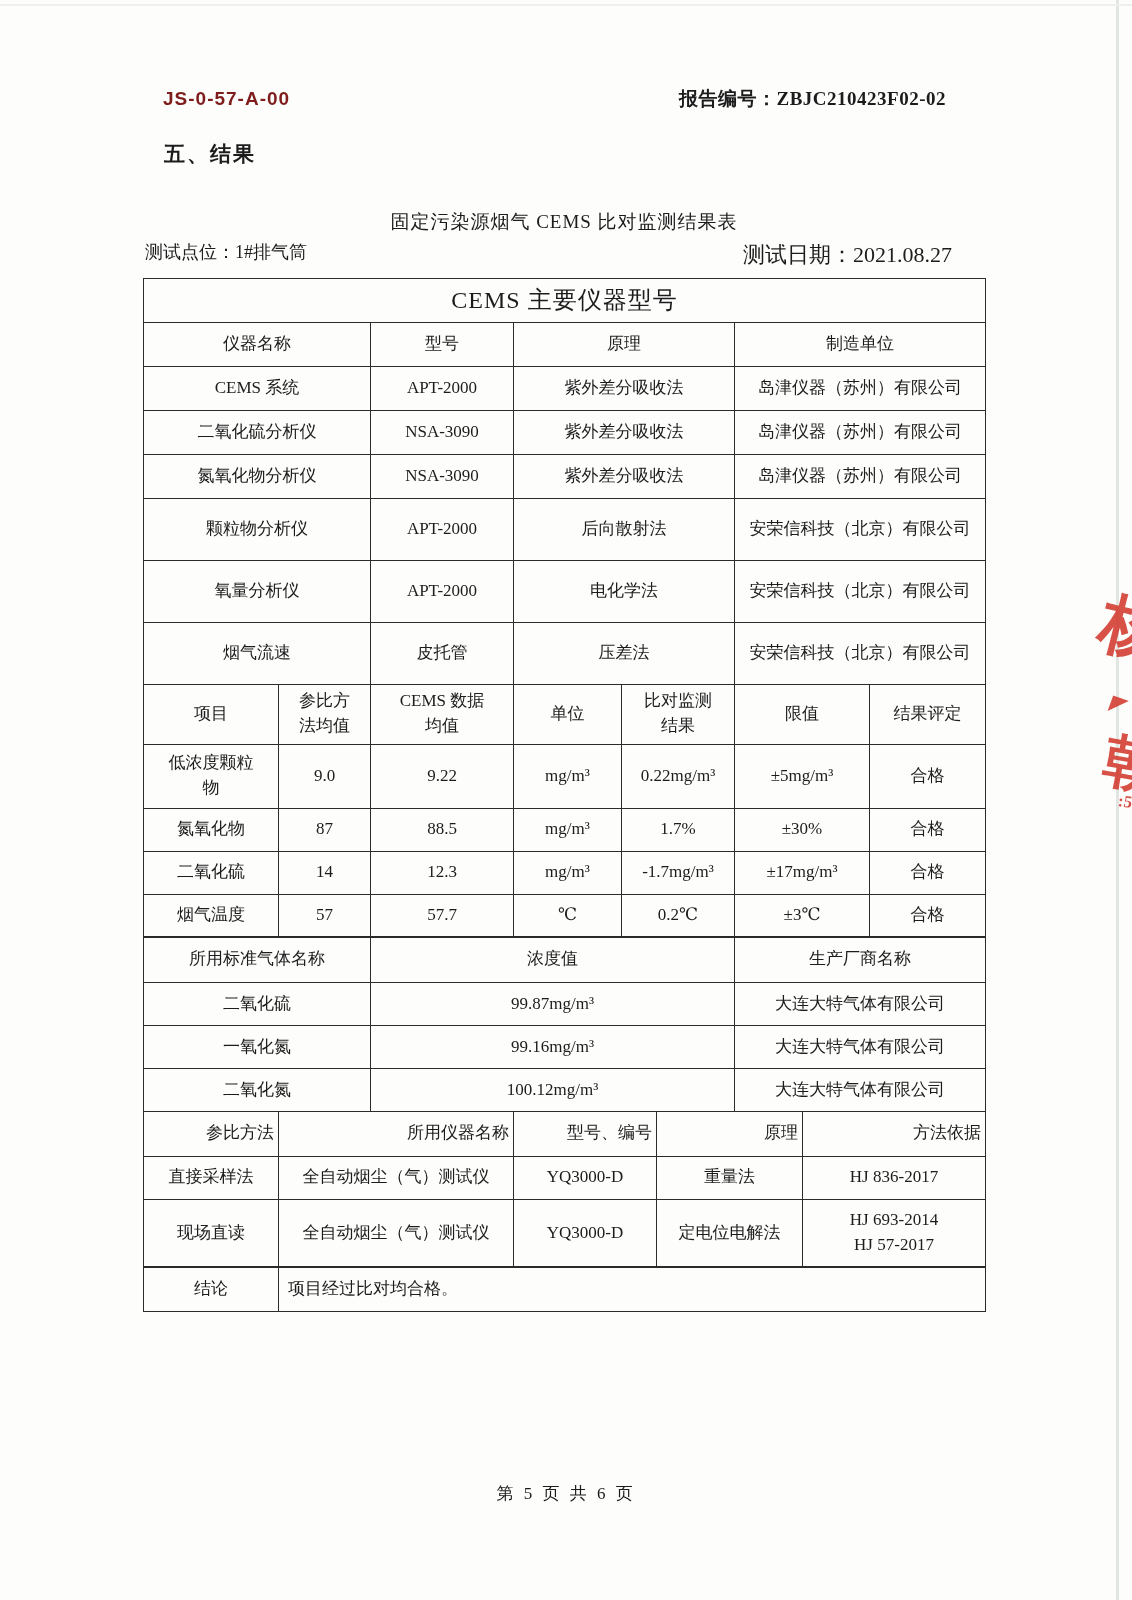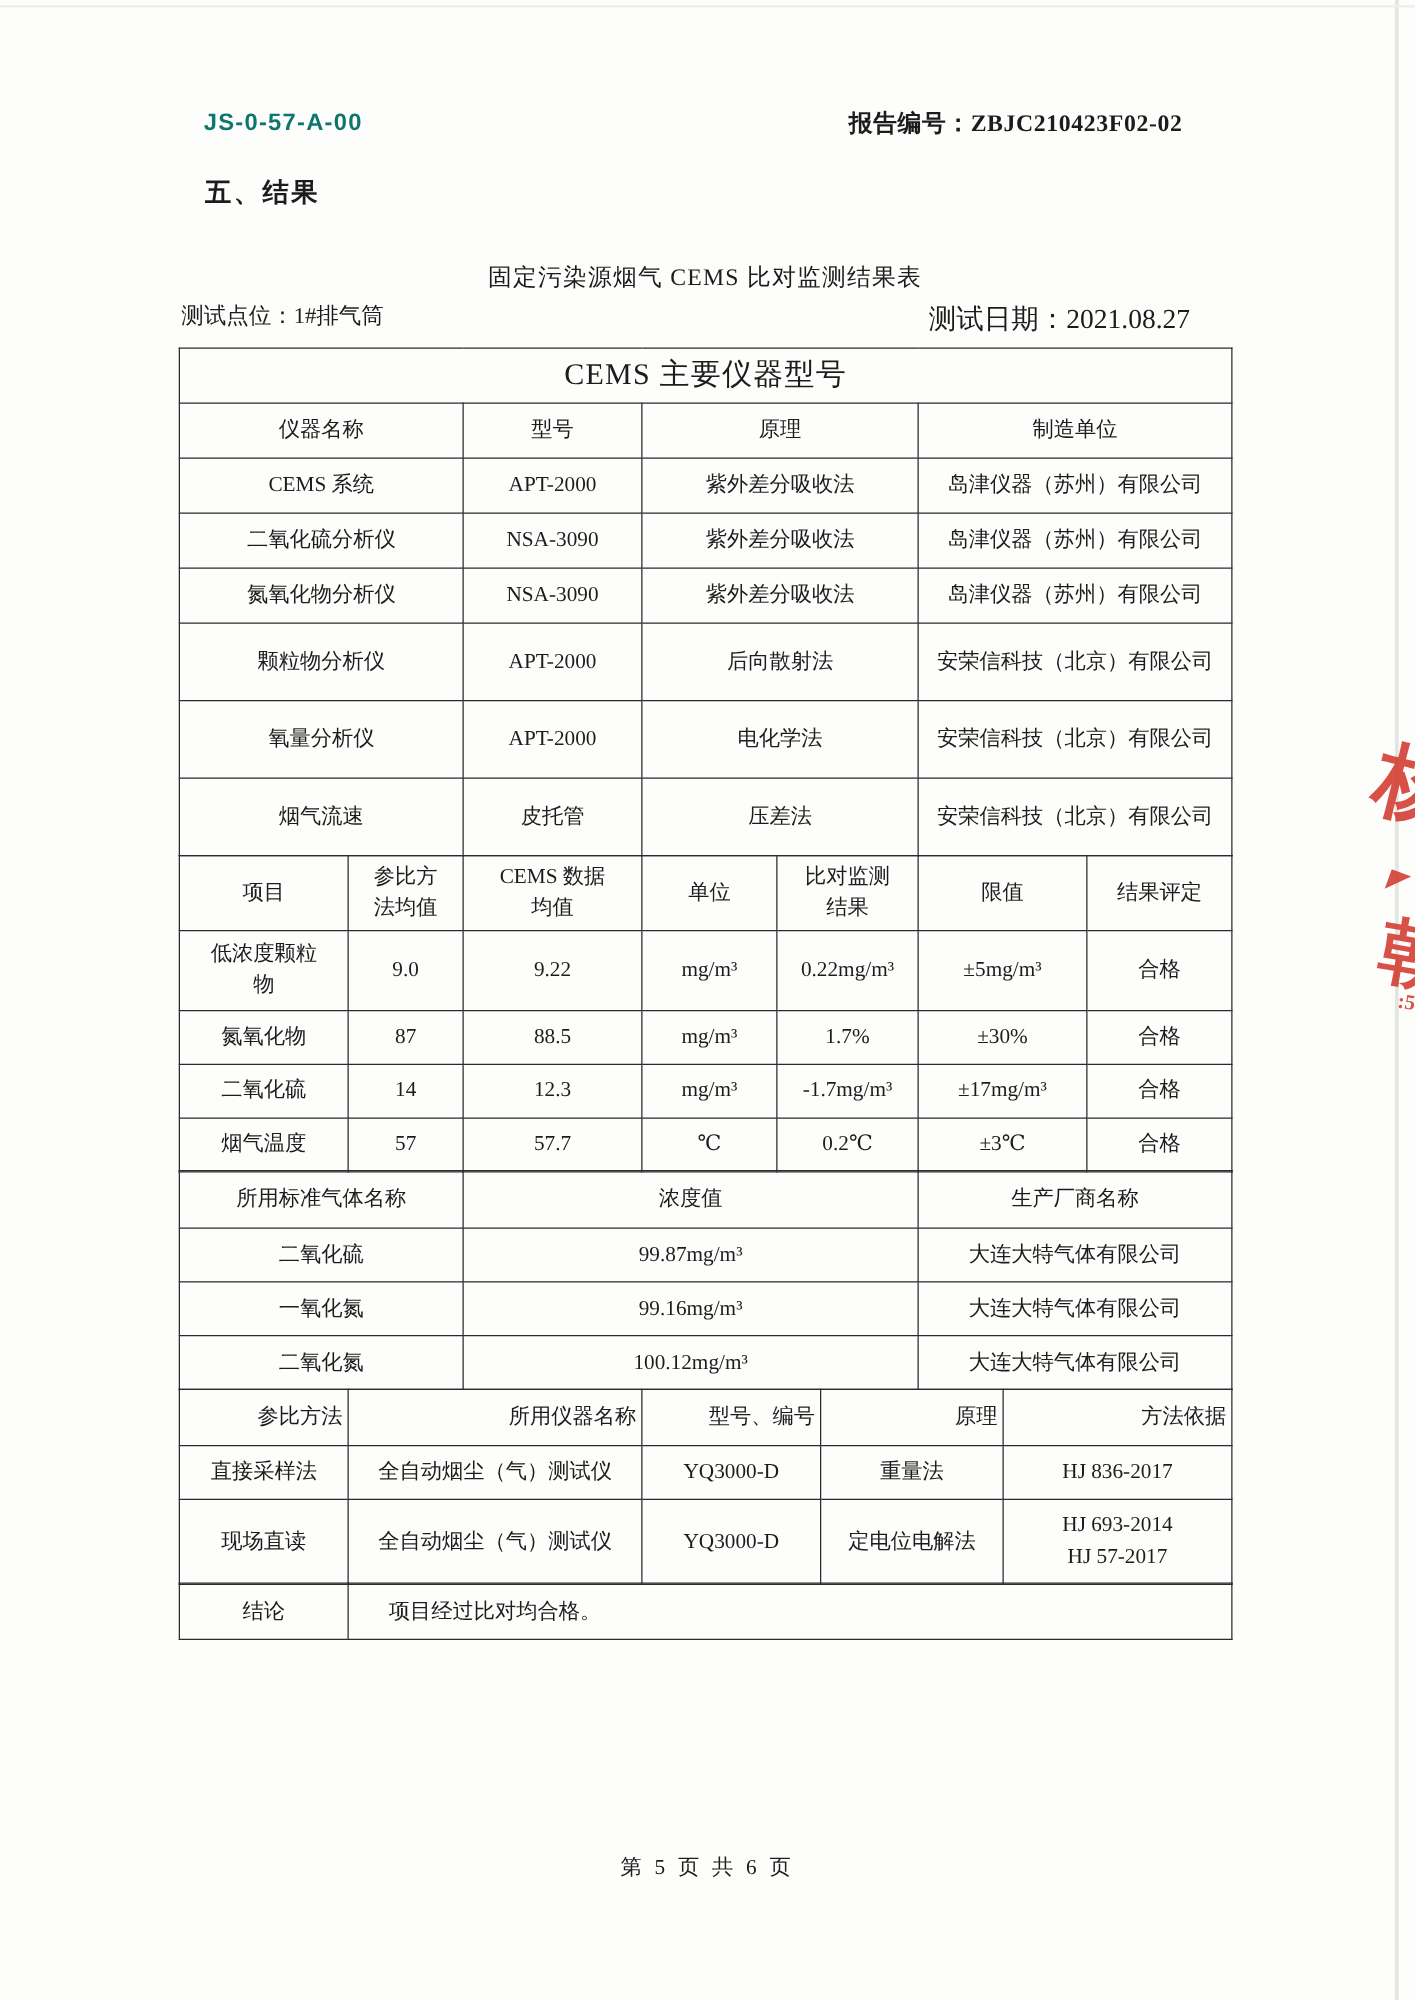--- a/index.html
+++ b/index.html
@@ -15,21 +15,21 @@
     position:absolute; top:0; right:13px; width:3px; height:1600px;
     background:#e2e6e3;
   }
   .scan-top {
     position:absolute; top:4px; left:0; width:1132px; height:2px;
     background:#eef0ee;
   }
   .doc-code {
     position:absolute; left:163px; top:88px;
     font-family:"Liberation Sans","DejaVu Sans",sans-serif;
-    font-size:19px; font-weight:600; letter-spacing:1px; color:#0f766e;
+    font-size:19px; font-weight:600; letter-spacing:1px; color:#7f1d1d;
   }
   .report-no {
     position:absolute; right:186px; top:86px;
     font-size:19px; font-weight:bold; letter-spacing:0.5px;
   }
   .section-title {
     position:absolute; left:164px; top:140px;
     font-size:21px; font-weight:bold; letter-spacing:2px;
   }
   .table-title {
@@ -56,21 +56,21 @@
   .tblA tr.tall td { height:62px; }
   .tblB .hdr td { height:60px; }
   .tblB td { height:43px; }
   .tblB tr.tall td { height:64px; }
   .tblC .hdr td { height:46px; }
   .tblC td { height:43px; }
   .tblD .hdr td { height:45px;text-align:right; }
   .tblD td { height:43px; }
   .tblD tr.tall2 td { height:68px; }
   .tblE td { height:45px; }
-  .tblE .concl-text { text-align:left; padding-left:32px; }
+  .tblE .concl-text { text-align:left; padding-left:9px; }
 
   .footer {
     position:absolute; left:0; top:1482px; width:1132px;
     text-align:center; font-size:17px; letter-spacing:3px;
   }
 
   .stamp { position:absolute; top:588px; right:0; width:64px; height:240px; }
   .stamp span {
     position:absolute; color:#d43a2f; font-weight:bold;
     font-family:"Liberation Serif",serif; opacity:0.88;

